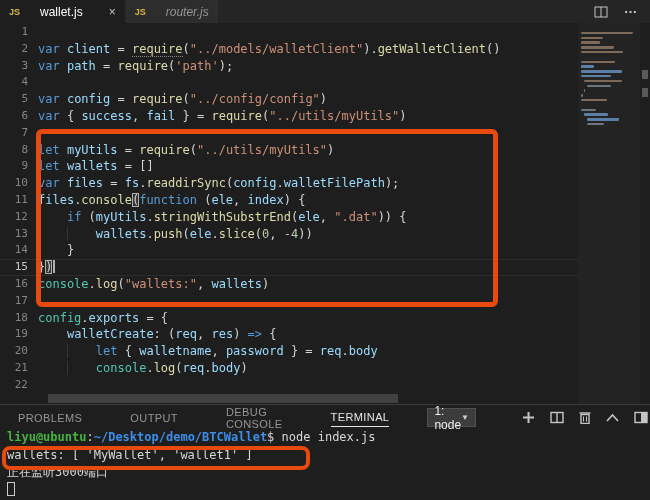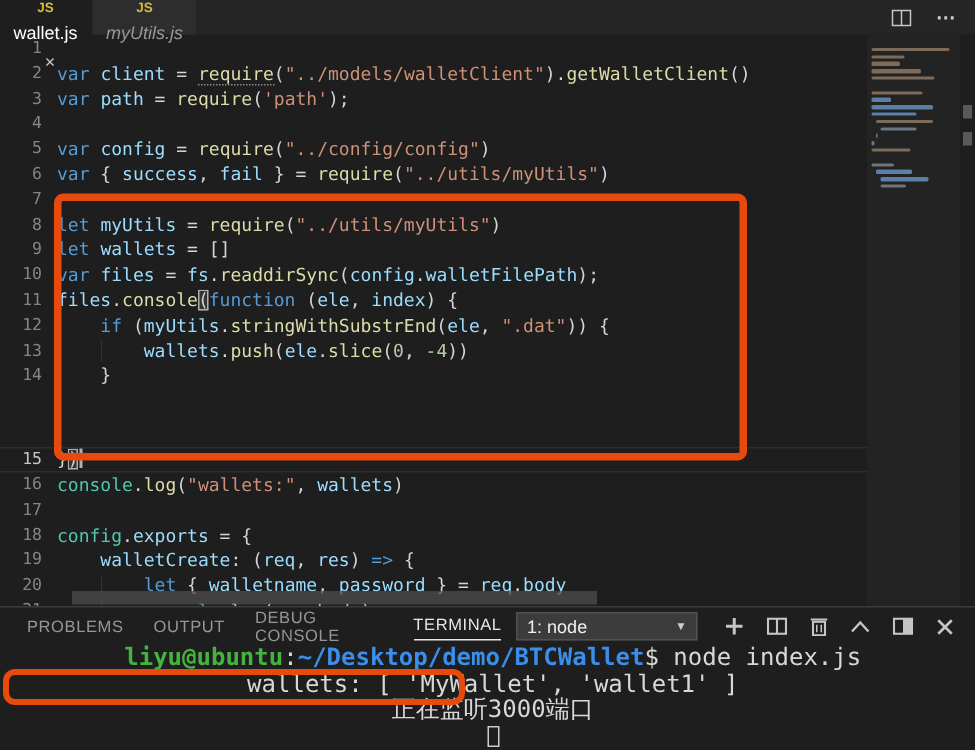--- a/index.html
+++ b/index.html
@@ -1,83 +1,83 @@
 <!DOCTYPE html>
 <html><head>
 <meta charset="utf-8">
 <style>
   * { box-sizing: border-box; margin: 0; padding: 0; }
   html,body { width:650px; height:500px; overflow:hidden; }
   body { background:#1e1e1e; position:relative; font-family:"DejaVu Sans Mono", monospace; }
 
   
   .tabbar { position:absolute; left:0; top:0; width:650px; height:23px; background:#252526; display:flex; align-items:stretch; }
-  .tab { display:flex; align-items:center; gap:5px; padding:0 9px; font:12px "Liberation Sans", sans-serif; color:#969696; background:#2d2d2d; margin-right:1px; cursor:pointer;flex-direction:column; }
+  .tab { display:flex; align-items:center; gap:20px; padding:0 9px; font:12px "Liberation Sans", sans-serif; color:#969696; background:#2d2d2d; margin-right:1px; cursor:pointer; }
   .tab.active { background:#1e1e1e; color:#ffffff; }
   .tab.preview .tlabel { font-style:italic; }
   .jsbadge { color:#d7ba3d; font:bold 9px "Liberation Sans", sans-serif; }
   .tclose { color:#c5c5c5; font:12px "Liberation Sans", sans-serif; margin-left:6px; }
   .hdr-actions { margin-left:auto; display:flex; align-items:center; gap:16px; padding-right:12px; color:#cccccc; }
   .hdr-actions svg { display:block; }
 
   
   #editor { position:absolute; left:0; top:23px; width:578px; height:381px; overflow:hidden; padding-top:1px; }
   .row { display:flex; height:16.8px; line-height:16.8px; width:578px; }
-  .row.cur { box-shadow: inset 0 1px 0 rgba(255,255,255,.07), inset 0 -1px 0 rgba(255,255,255,.07); margin-top: 39px; }
+  .row.cur { box-shadow: inset 0 1px 0 rgba(255,255,255,.07), inset 0 -1px 0 rgba(255,255,255,.07); }
   .ln { width:38px; flex:none; text-align:right; padding-right:10px; color:#858585; font-size:11px; }
   .ln.act { color:#c6c6c6; }
   .code { white-space:pre; font-size:12px; color:#d4d4d4; }
   .kw{color:#569cd6}.vr{color:#9cdcfe}.fn{color:#dcdcaa}.st{color:#ce9178}
   .nm{color:#b5cea8}.cl{color:#4ec9b0}.df{color:#d4d4d4}
   .u{border-bottom:1px dotted #8a8a8a}
   .ind{box-shadow:inset 1px 0 0 rgba(255,255,255,.10)}
   .bm{box-shadow:inset 0 0 0 1px #b0b0b0; background:rgba(120,120,120,.25)}
   .caret{display:inline-block;width:2px;height:13px;background:#aeafad;vertical-align:-2px;margin-left:1px}
 
   .hscroll { position:absolute; left:48px; top:394px; width:350px; height:9px; background:#4e4e4e; opacity:.75; }
 
   
   #minimap { position:absolute; left:578px; top:23px; width:62px; height:381px; background:#232323; padding-top:4px; cursor:pointer; }
   .mrow { height:2.5px; margin-bottom:2.3px; border-radius:1px; }
   #vscroll { position:absolute; left:640px; top:23px; width:10px; height:381px; background:#1e1e1e; }
   .vmark { position:absolute; left:2px; width:6px; height:9px; background:#595959; }
 
   
   #panel { position:absolute; left:0; top:404px; width:650px; height:96px; background:#1e1e1e; border-top:1px solid #3c3c3c; }
-  .ptabrow { display:flex; align-items:center; height:25px; font:11px "Liberation Sans", sans-serif; }
+  .ptabrow { display:flex; align-items:center; height:25px; font:11px "Liberation Sans", sans-serif;gap:28px; }
   .ptab { color:#969696; padding:0 10px; height:25px; display:flex; align-items:center; letter-spacing:.4px; cursor:pointer; }
   .ptab:first-child { margin-left:8px; }
   .ptab.active { color:#e7e7e7; }
   .ptab.active .plab { border-bottom:1px solid #e7e7e7; padding-bottom:3px; margin-top:3px; }
   .pdrop { margin-left:auto; width:140px; height:19px; background:#3c3c3c; border:1px solid #505050; color:#f0f0f0; font:12px "Liberation Sans", sans-serif; display:flex; align-items:center; padding:0 6px; cursor:pointer; }
   .pdrop .caretdn { margin-left:auto; font-size:8px; color:#cccccc; }
   .picons { display:flex; align-items:center; gap:15px; padding:0 14px 0 18px; }
   .picons svg { display:block; cursor:pointer; }
 
   
   #term { position:absolute; left:0; top:429px; width:650px; height:71px; padding-left:7px; }
-  .trow { height:17.5px; line-height:17.5px; white-space:pre; font-size:16px;text-align:center; }
+  .trow { height:17.5px; line-height:17.5px; white-space:pre; font-size:12px; }
   .tg{color:#44b340;font-weight:bold}.tb{color:#3b8eea;font-weight:bold}.tw{color:#d8d8d8}
   .tcursor{display:inline-block;width:8px;height:14px;border:1px solid #cccccc;vertical-align:-2px}
 
   
   .annot { position:absolute; border-style:solid; border-color:#e8490d; background:transparent; pointer-events:none; z-index:60; }
 </style>
 </head>
 <body>
 
 <div class="tabbar">
   <div class="tab active">
     <span class="jsbadge">JS</span>
     <span class="tlabel">wallet.js</span>
     <span class="tclose">×</span>
   </div>
   <div class="tab preview">
     <span class="jsbadge">JS</span>
-    <span class="tlabel">myUtils.js</span>
+    <span class="tlabel">router.js</span>
   </div>
   <div class="hdr-actions">
     <svg width="14" height="14" viewBox="0 0 14 14">
       <rect x="1" y="2" width="12" height="10" fill="none" stroke="#c5c5c5"></rect>
         <line x1="7" y1="2" x2="7" y2="12" stroke="#c5c5c5"></line>
     </svg>
     <span style="font:bold 13px 'Liberation Sans',sans-serif;letter-spacing:1px;">⋯</span>
   </div>
 </div>
 

